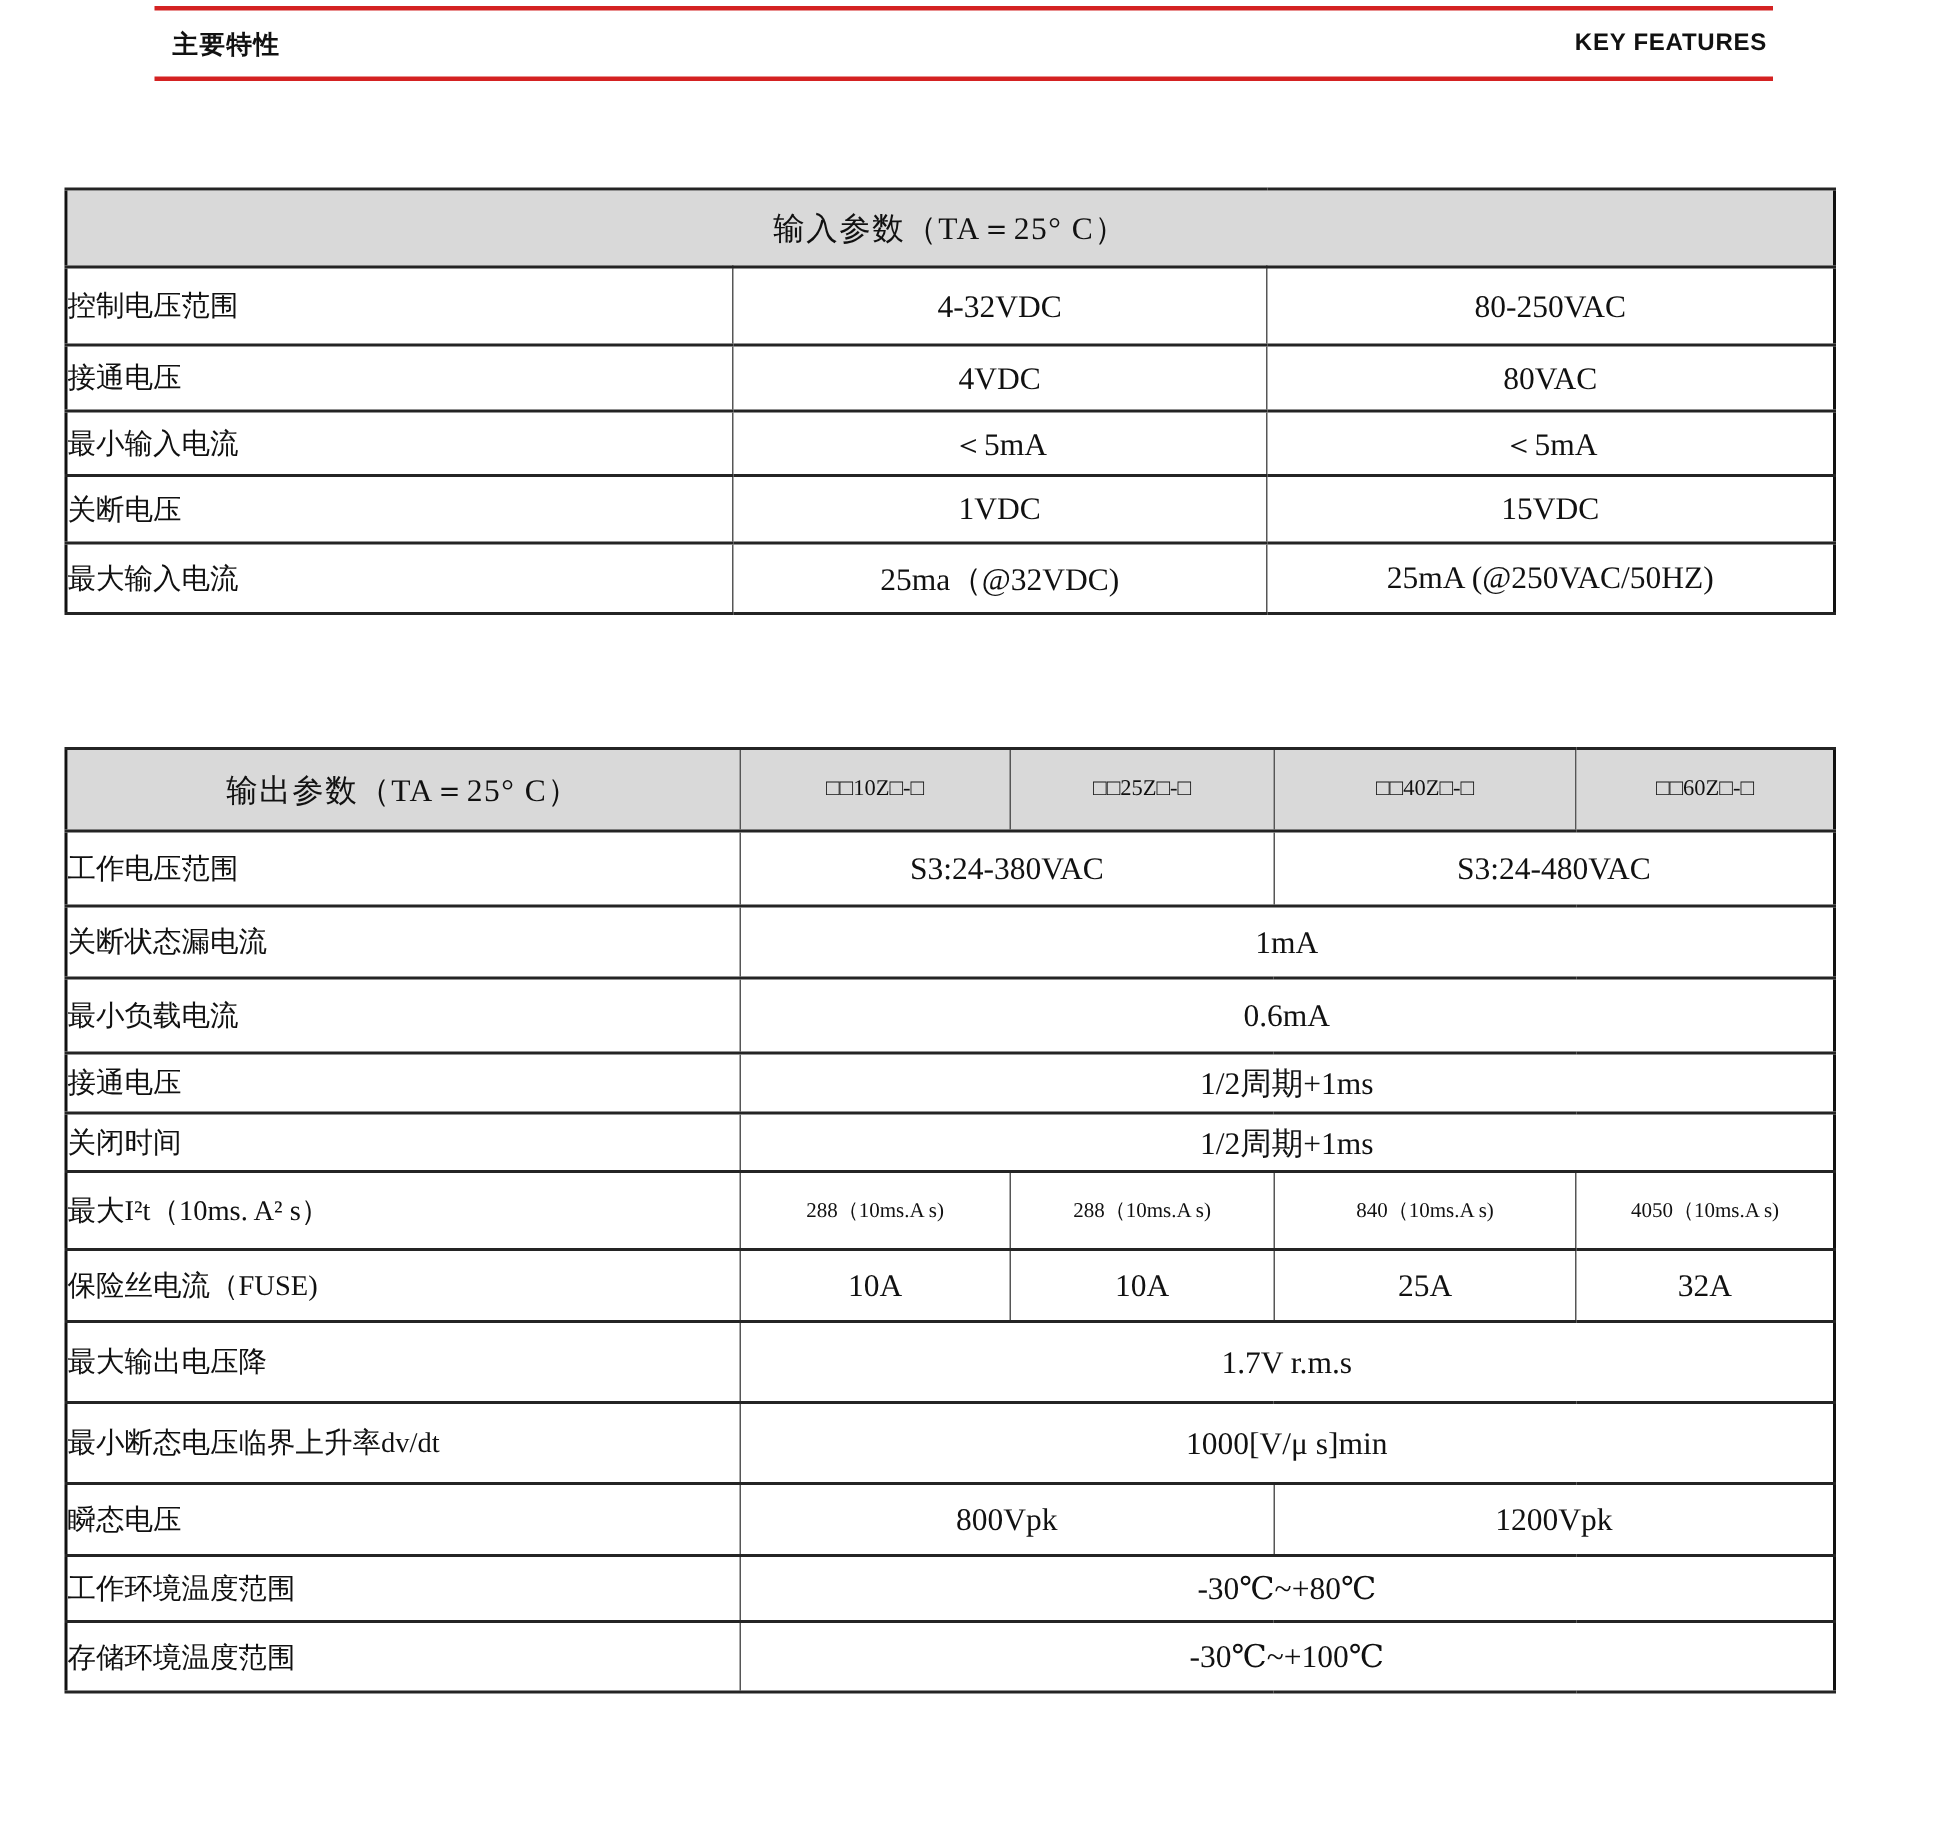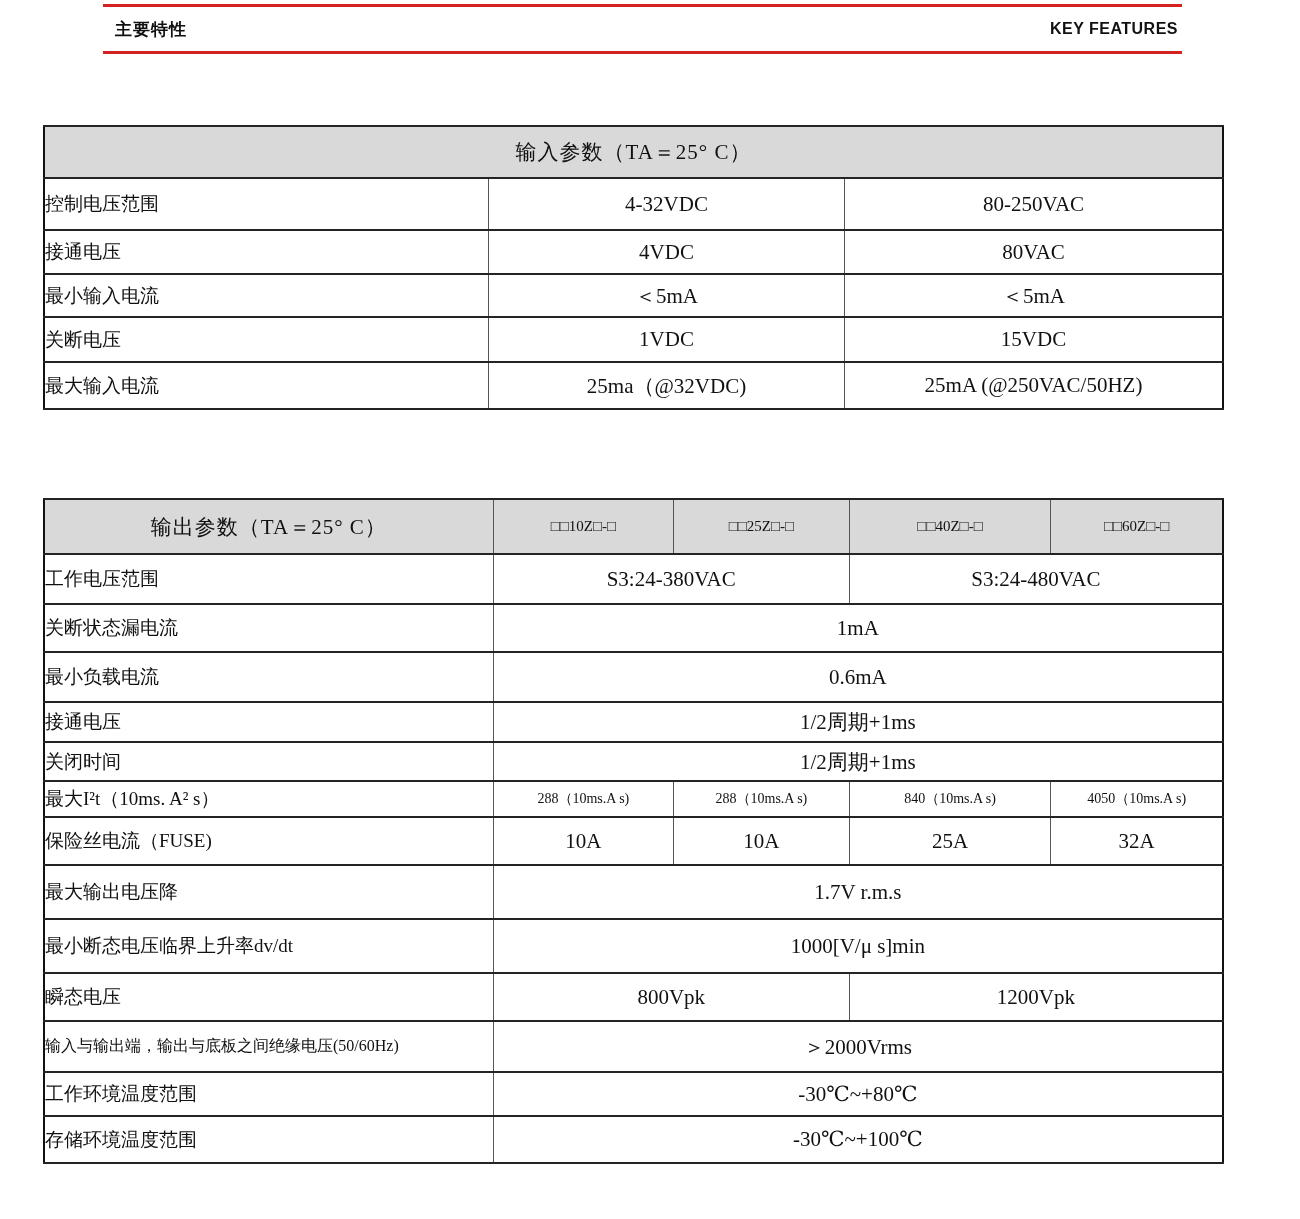--- a/index.html
+++ b/index.html
@@ -115,21 +115,21 @@
       <td class="val" colspan="4">0.6mA</td>
     </tr>
     <tr style="height:40px">
       <td class="lbl">接通电压</td>
       <td class="val" colspan="4">1/2周期+1ms</td>
     </tr>
     <tr style="height:39px">
       <td class="lbl">关闭时间</td>
       <td class="val" colspan="4">1/2周期+1ms</td>
     </tr>
-    <tr style="height:36px">
+    <tr style="height:52px">
       <td class="lbl">最大I²t（10ms. A² s）</td>
       <td class="val sm">288（10ms.A s)</td>
       <td class="val sm">288（10ms.A s)</td>
       <td class="val sm">840（10ms.A s)</td>
       <td class="val sm">4050（10ms.A s)</td>
     </tr>
     <tr style="height:48px">
       <td class="lbl">保险丝电流（FUSE)</td>
       <td class="val">10A</td>
       <td class="val">10A</td>
@@ -142,24 +142,20 @@
     </tr>
     <tr style="height:54px">
       <td class="lbl">最小断态电压临界上升率dv/dt</td>
       <td class="val" colspan="4">1000[V/μ s]min</td>
     </tr>
     <tr style="height:48px">
       <td class="lbl">瞬态电压</td>
       <td class="val" colspan="2">800Vpk</td>
       <td class="val" colspan="2">1200Vpk</td>
     </tr>
-    <tr style="height:51px">
-      <td class="lbl narrow">输入与输出端，输出与底板之间绝缘电压(50/60Hz)</td>
-      <td class="val" colspan="4">＞2000Vrms</td>
-    </tr>
     <tr style="height:44px">
       <td class="lbl">工作环境温度范围</td>
       <td class="val" colspan="4">-30℃~+80℃</td>
     </tr>
     <tr style="height:47px">
       <td class="lbl">存储环境温度范围</td>
       <td class="val" colspan="4">-30℃~+100℃</td>
     </tr>
   </tbody>
 </table>

